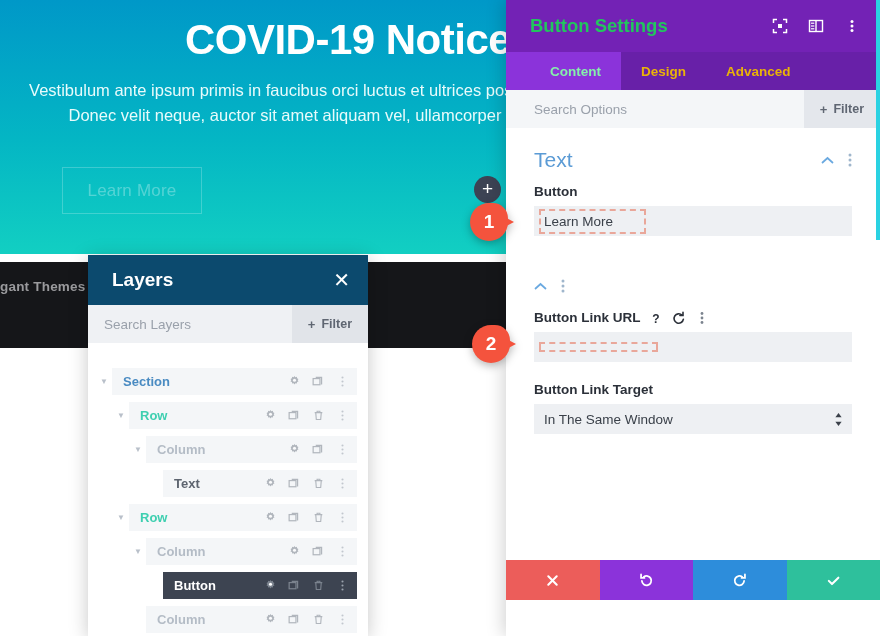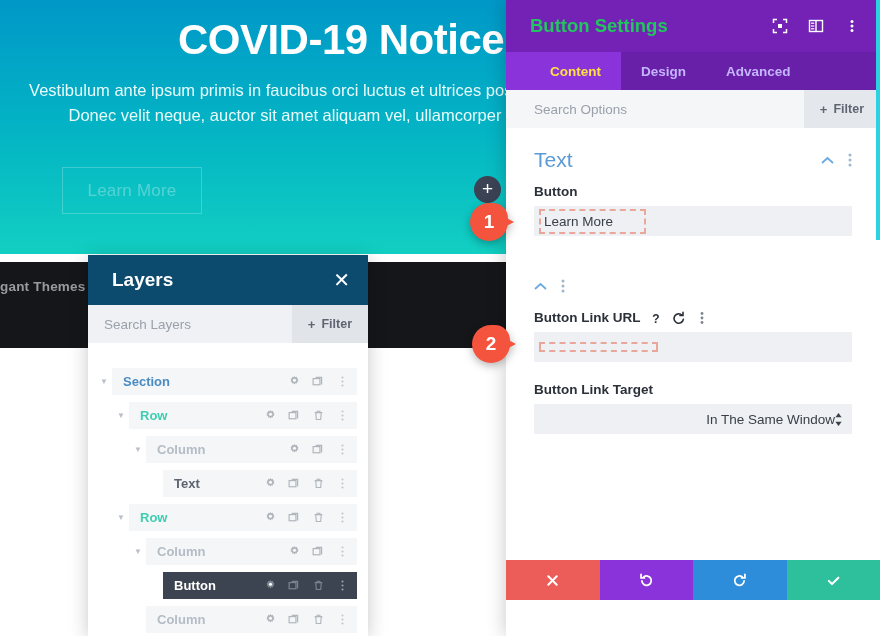--- a/index.html
+++ b/index.html
@@ -11,21 +11,21 @@
   }
   #root { position: relative; width: 880px; height: 636px; }
 
   
   .hero {
     position: absolute; left: 0; top: 0; width: 880px; height: 254px;
     background: linear-gradient(180deg, #0098c8 0%, #04b6c4 55%, #12cfc2 100%);
     overflow: hidden;
   }
   .hero-title {
-    position: absolute; left: 1px; top: 16px; width: 680px;
+    position: absolute; left: 8px; top: 16px; width: 680px;
     text-align: center;
     color: #ffffff; font-size: 42px; font-weight: 700; letter-spacing: -0.5px;
   }
   .hero-sub {
     position: absolute; left: 0; top: 78px; width: 680px;
     text-align: center; padding: 0 14px;
     color: #e8fbfb; font-size: 16.5px; line-height: 25px;
   }
   .hero-btn {
     position: absolute; left: 62px; top: 167px;
@@ -108,25 +108,25 @@
   }
   .set-head {
     height: 52px; background: #7322b5;
     display: flex; align-items: center; padding: 0 20px 0 24px;
   }
   .set-title { color: #22c55e; font-size: 18.5px; font-weight: 700; flex: 1; }
   .set-head-icons { display: flex; align-items: center; gap: 20px; }
   .hicon { width: 16px; height: 16px; display: block; }
   .set-tabs { height: 38px; background: #6820a8; display: flex; }
   .set-tab {
-    color: #c4b5fd; font-size: 13.5px; font-weight: 700;
+    color: #eab308; font-size: 13.5px; font-weight: 700;
     display: flex; align-items: center; justify-content: center;
     padding: 0 20px;
   }
-  .set-tab.active { background: #8b33da; color: #fde047; padding-left: 44px; }
+  .set-tab.active { background: #8b33da; color: #86efac; padding-left: 44px; }
   .set-search {
     height: 38px; background: #f4f6f8;
     display: flex; align-items: center; justify-content: space-between;
     padding-left: 28px;
   }
   .set-search-ph { color: #9aa1ab; font-size: 13.5px; }
   .set-filter {
     background: #e4e7ec; color: #5f6672; font-size: 12.5px; font-weight: 700;
     height: 38px; display: flex; align-items: center; gap: 6px; padding: 0 16px;
   }
@@ -149,21 +149,21 @@
     display: flex; align-items: center; padding: 0 10px;
     color: #3a4049; font-size: 13.5px;
   }
   .highlight {
     outline: 2px dashed #e9a79a; outline-offset: 3px;
     width: 97px;
   }
   .highlight.url { width: 109px; }
   .select {
     height: 30px; background: #eef0f3; width: 100%;
-    display: flex; align-items: center; justify-content: flex-end;
+    display: flex; align-items: center; justify-content: space-between;
     padding: 0 10px; color: #3a4049; font-size: 13.5px;
   }
   .spin { width: 7px; height: 13px; display: block; }
   .set-footer {
     position: absolute; left: 0; bottom: 36px; width: 374px; height: 40px;
     display: flex;
   }
   .fbtn {
     flex: 1; display: flex; align-items: center; justify-content: center;
     color: #ffffff; cursor: pointer;

